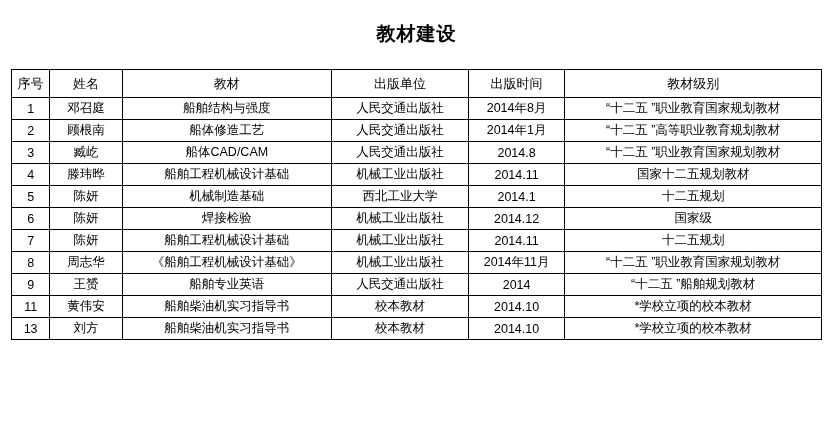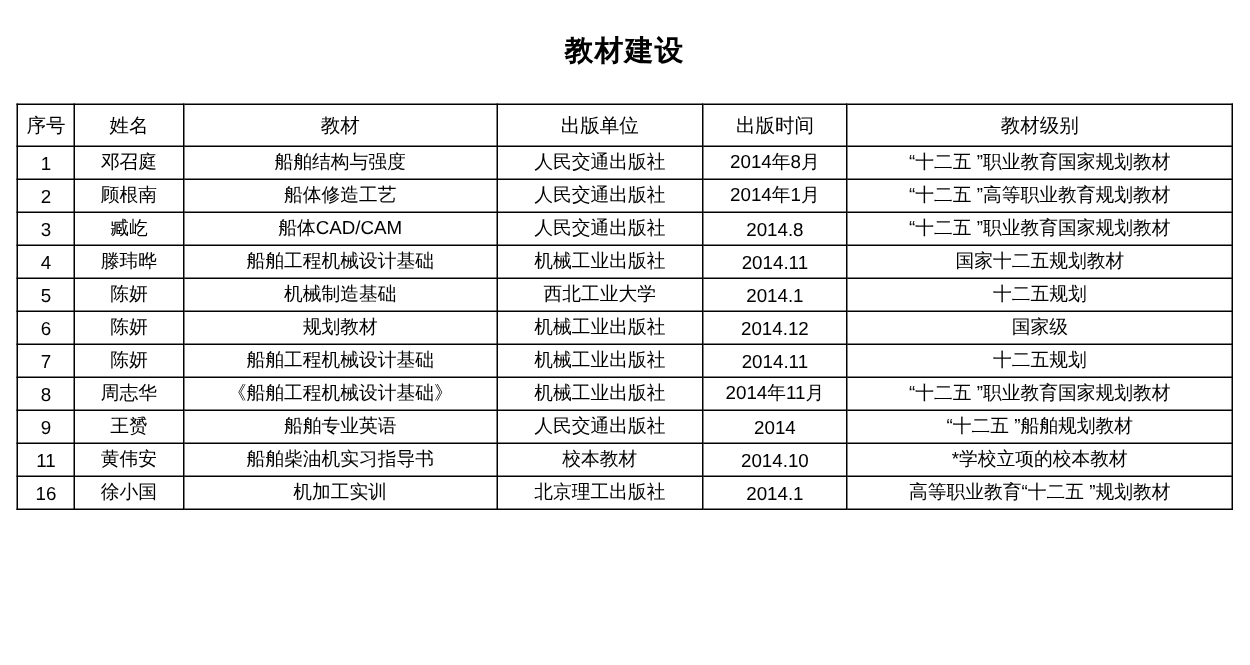--- a/index.html
+++ b/index.html
@@ -123,21 +123,21 @@
             <td>5</td>
             <td>陈妍</td>
             <td>机械制造基础</td>
             <td>西北工业大学</td>
             <td>2014.1</td>
             <td>十二五规划</td>
           </tr>
           <tr>
             <td>6</td>
             <td>陈妍</td>
-            <td>规划教材</td>
+            <td>焊接检验</td>
             <td>机械工业出版社</td>
             <td>2014.12</td>
             <td>国家级</td>
           </tr>
           <tr>
             <td>7</td>
             <td>陈妍</td>
             <td>船舶工程机械设计基础</td>
             <td>机械工业出版社</td>
             <td>2014.11</td>
@@ -161,24 +161,24 @@
           </tr>
           <tr>
             <td>11</td>
             <td>黄伟安</td>
             <td>船舶柴油机实习指导书</td>
             <td>校本教材</td>
             <td>2014.10</td>
             <td>*学校立项的校本教材</td>
           </tr>
           <tr>
-            <td>16</td>
-            <td>徐小国</td>
-            <td>机加工实训</td>
-            <td>北京理工出版社</td>
-            <td>2014.1</td>
-            <td>高等职业教育“十二五 ”规划教材</td>
+            <td>13</td>
+            <td>刘方</td>
+            <td>船舶柴油机实习指导书</td>
+            <td>校本教材</td>
+            <td>2014.10</td>
+            <td>*学校立项的校本教材</td>
           </tr>
         </tbody>
     </table>
   </div>
 
 </div>
 
 </body></html>

